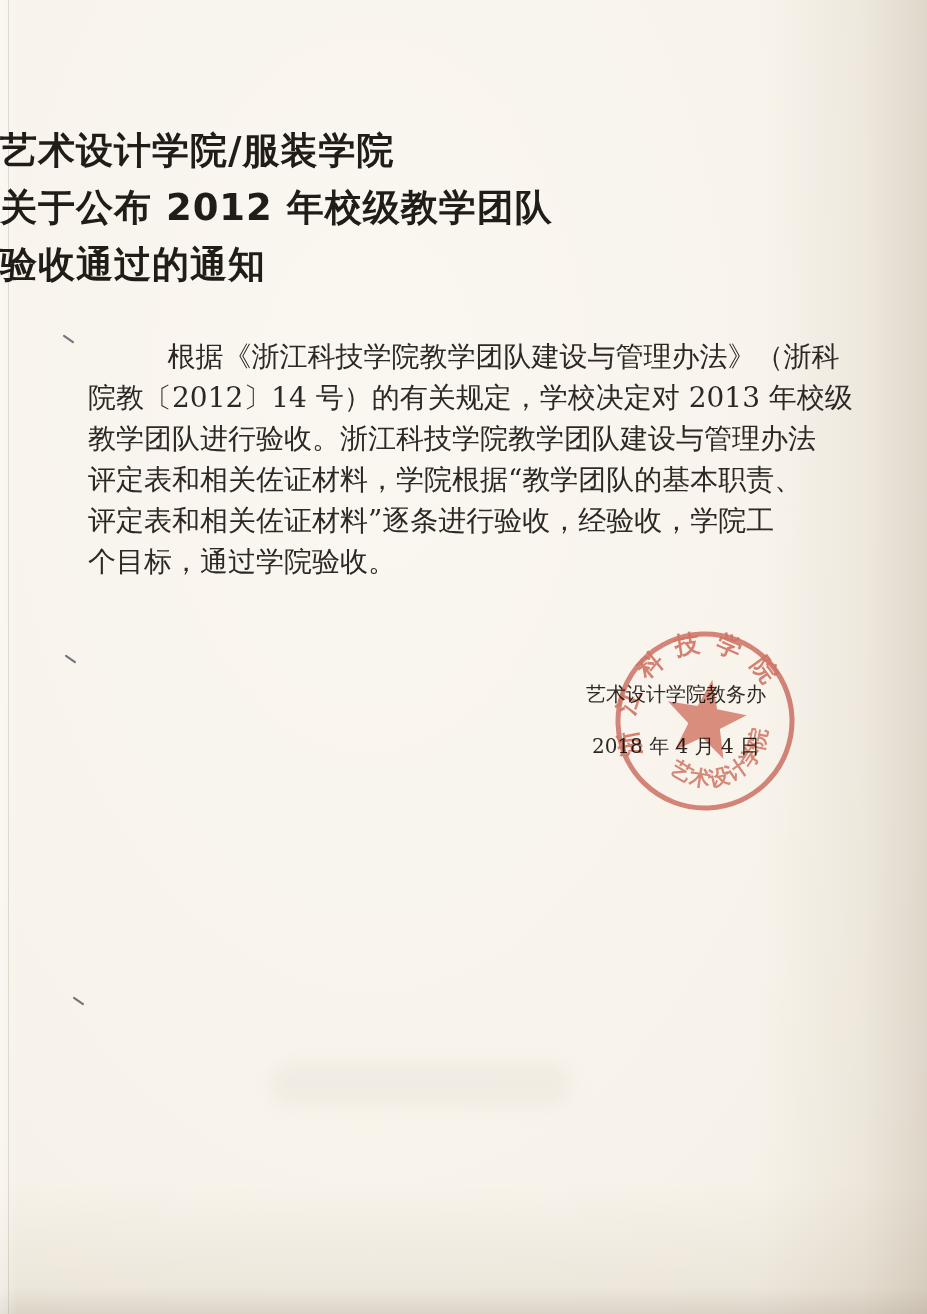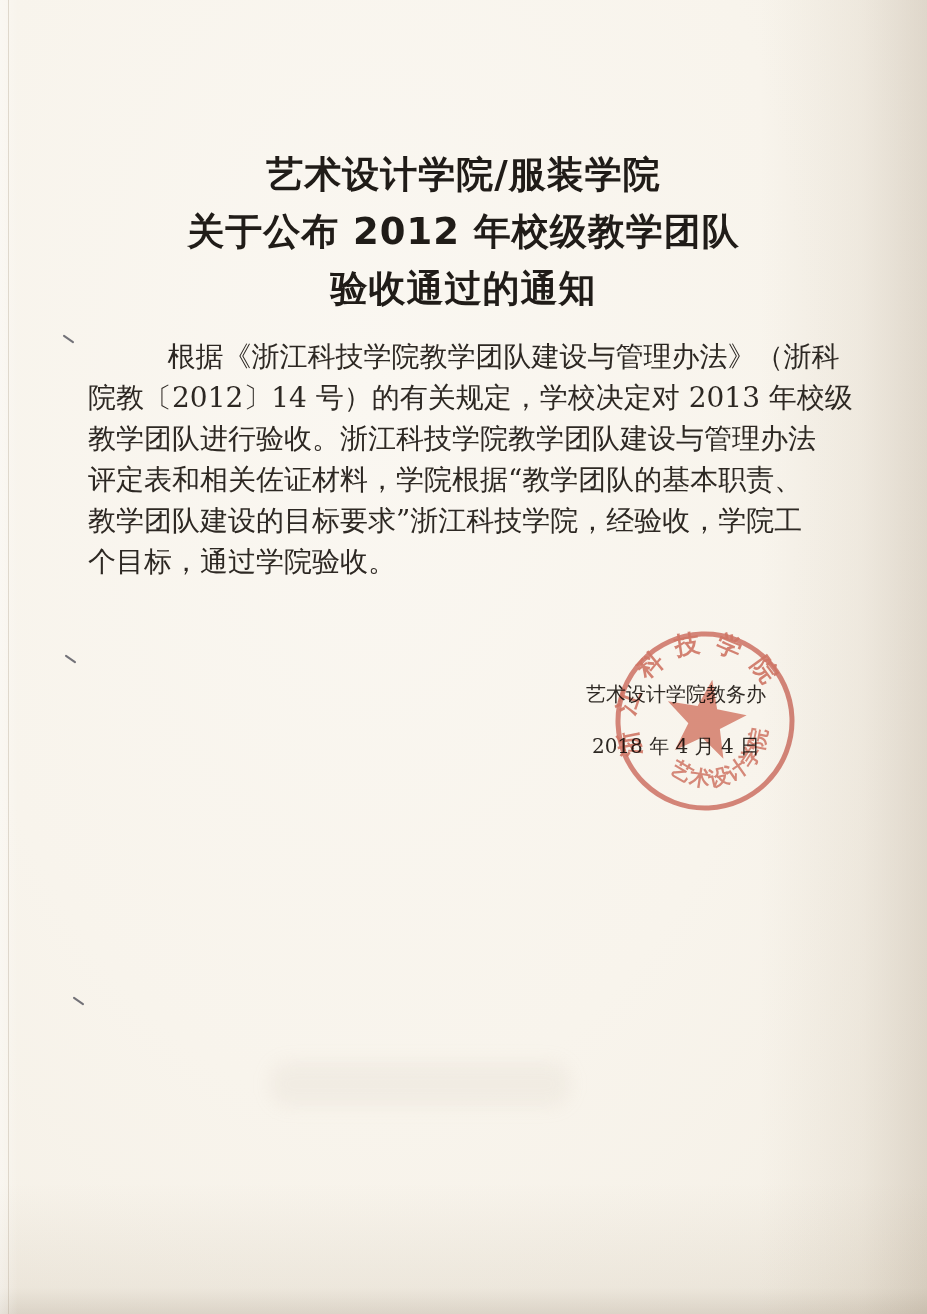--- a/index.html
+++ b/index.html
@@ -15,23 +15,23 @@
       linear-gradient(to right, rgba(0,0,0,0) 82%, rgba(158,138,110,0.10) 93%, rgba(140,120,95,0.22) 100%),
       linear-gradient(to bottom, rgba(0,0,0,0) 90%, rgba(150,130,100,0.10) 98%, rgba(125,105,80,0.22) 100%),
       radial-gradient(ellipse at 40% 30%, #faf7f1 0%, #f8f4ec 55%, #f4efe5 100%);
   }
   .paper-edge-left{
     position:absolute;left:8px;top:0;width:1px;height:100%;
     background:rgba(175,160,140,0.35);
   }
   .title-block{
     position:absolute;left:0;top:122px;width:927px;
-    text-align:center;color:#201c18;
+    text-align:left;color:#201c18;
     font-family:"DejaVu Sans","Liberation Sans",sans-serif;
-    font-weight:700;font-size:37px;line-height:57px;letter-spacing:1px;margin-top:24px;
+    font-weight:700;font-size:37px;line-height:57px;letter-spacing:1px;
   }
   .body-block{
     position:absolute;left:88px;top:336px;width:775px;
     color:#2d2823;
     font-family:"DejaVu Serif","Liberation Serif",serif;
     font-size:28px;line-height:41px;white-space:nowrap;
   }
   .body-line{height:41px;}
   .body-line.indent{text-indent:2em;text-align:center;}
   .sign-block{
@@ -75,21 +75,21 @@
     <div>艺术设计学院/服装学院</div>
     <div>关于公布 2012 年校级教学团队</div>
     <div>验收通过的通知</div>
   </div>
 
   <div class="body-block">
     <div class="body-line indent">根据《浙江科技学院教学团队建设与管理办法》（浙科</div>
     <div class="body-line">院教〔2012〕14 号）的有关规定，学校决定对 2013 年校级</div>
     <div class="body-line">教学团队进行验收。浙江科技学院教学团队建设与管理办法</div>
     <div class="body-line">评定表和相关佐证材料，学院根据“教学团队的基本职责、</div>
-    <div class="body-line">教学团队建设的目标要求”浙江科技学院，经验收，学院工</div>
+    <div class="body-line">评定表和相关佐证材料”逐条进行验收，经验收，学院工</div>
     <div class="body-line">个目标，通过学院验收。</div>
   </div>
 
   <div class="sign-block">
     <div>艺术设计学院教务办</div>
     <div>2018 年 4 月 4 日</div>
   </div>
 
   <svg class="stamp" viewBox="0 0 190 190" xmlns="http://www.w3.org/2000/svg">
     <defs>

